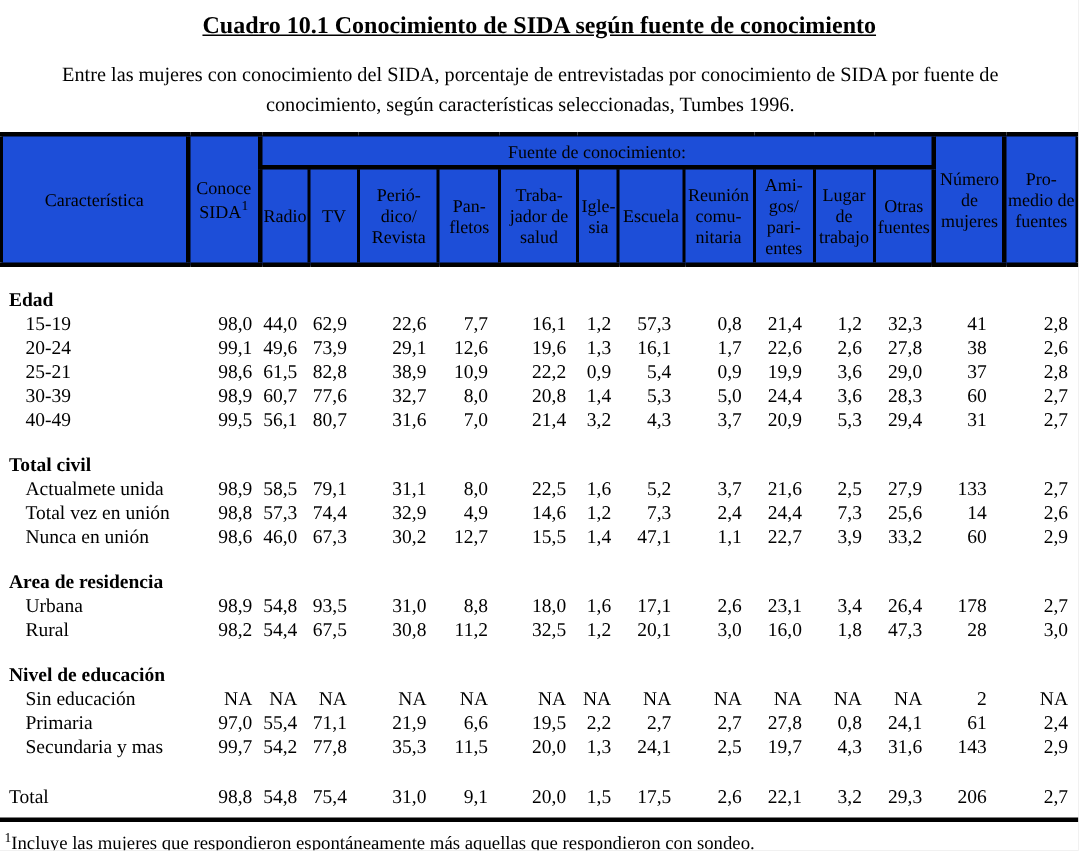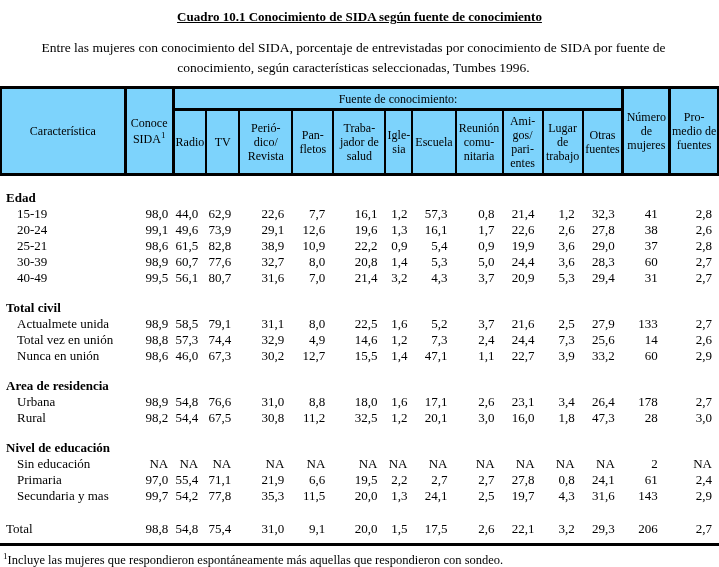--- a/index.html
+++ b/index.html
@@ -2,32 +2,32 @@
 <html><head>
 <meta charset="utf-8">
 <style>
   html,body{margin:0;padding:0;background:#e8e8e8;}
   .page{
     width:719px;height:567px;background:#ffffff;color:#000;
     font-family:"Liberation Serif","DejaVu Serif",serif;
     overflow:hidden;position:relative;box-sizing:border-box;
   }
   .title{
-    text-align:center;font-weight:bold;font-size:13px;
+    text-align:center;font-weight:bold;font-size:16px;
     padding-top:9px;text-decoration:underline;
   }
   .subtitle{
     text-align:center;font-size:13.5px;line-height:1.45;
     padding:13px 26px 9px 14px;
   }
   table.main{
     border-collapse:collapse;table-layout:fixed;width:719px;
   }
   table.main thead th{
-    background:#7dd3fc;
+    background:#1d4ed8;
     border:2px solid #000;
     font-weight:normal;font-size:12px;line-height:1.18;
     text-align:center;vertical-align:middle;
     white-space:pre-line;padding:1px 0;
   }
   table.main thead tr.hr1 th{border-top-width:3px;}
   table.main thead th.tl{border-left-width:3px;}
   table.main thead th.group{border-bottom-width:3px;height:17px;}
   table.main thead th[rowspan]{border-bottom-width:3px;}
   table.main thead tr.hr2 th{border-bottom-width:3px;height:60px;}
@@ -269,21 +269,21 @@
         <tr class="sp">
           <td colspan="15"></td>
         </tr>
         <tr class="section">
           <td colspan="15">Area de residencia</td>
         </tr>
         <tr class="data">
           <td class="rowlabel">Urbana</td>
           <td class="num c0">98,9</td>
           <td class="num c1">54,8</td>
-          <td class="num c2">76,6</td>
+          <td class="num c2">93,5</td>
           <td class="num c3">31,0</td>
           <td class="num c4">8,8</td>
           <td class="num c5">18,0</td>
           <td class="num c6">1,6</td>
           <td class="num c7">17,1</td>
           <td class="num c8">2,6</td>
           <td class="num c9">23,1</td>
           <td class="num c10">3,4</td>
           <td class="num c11">26,4</td>
           <td class="num c12">178</td>

